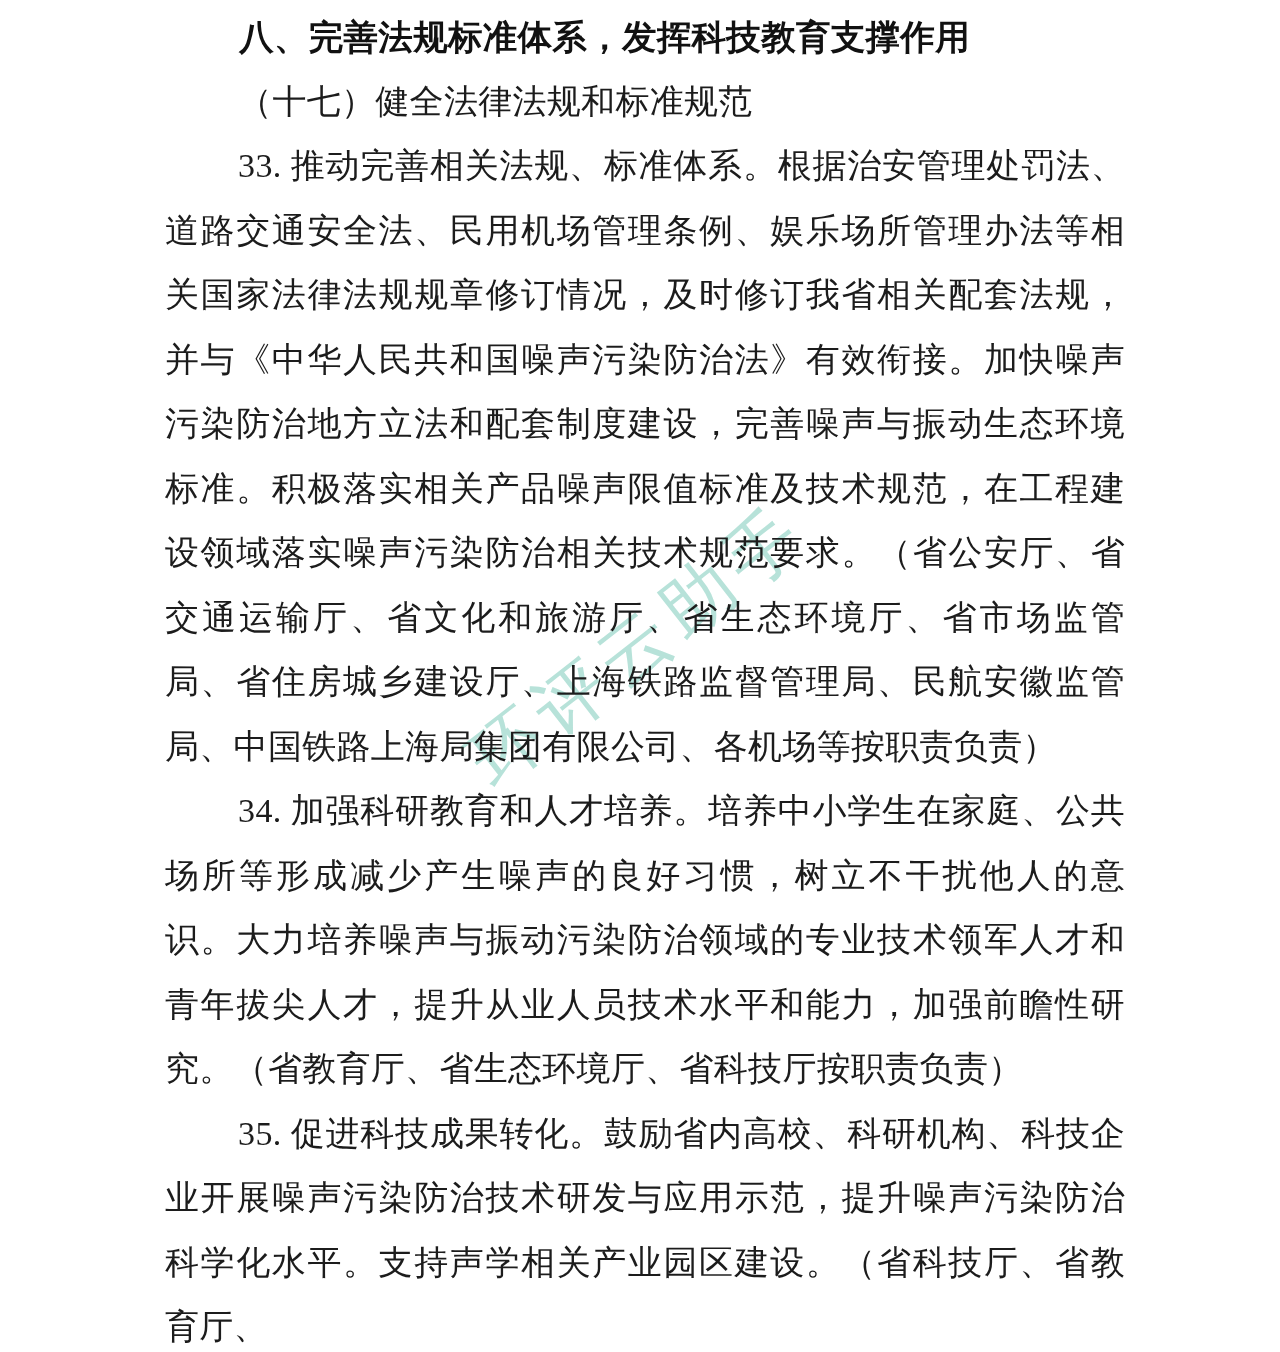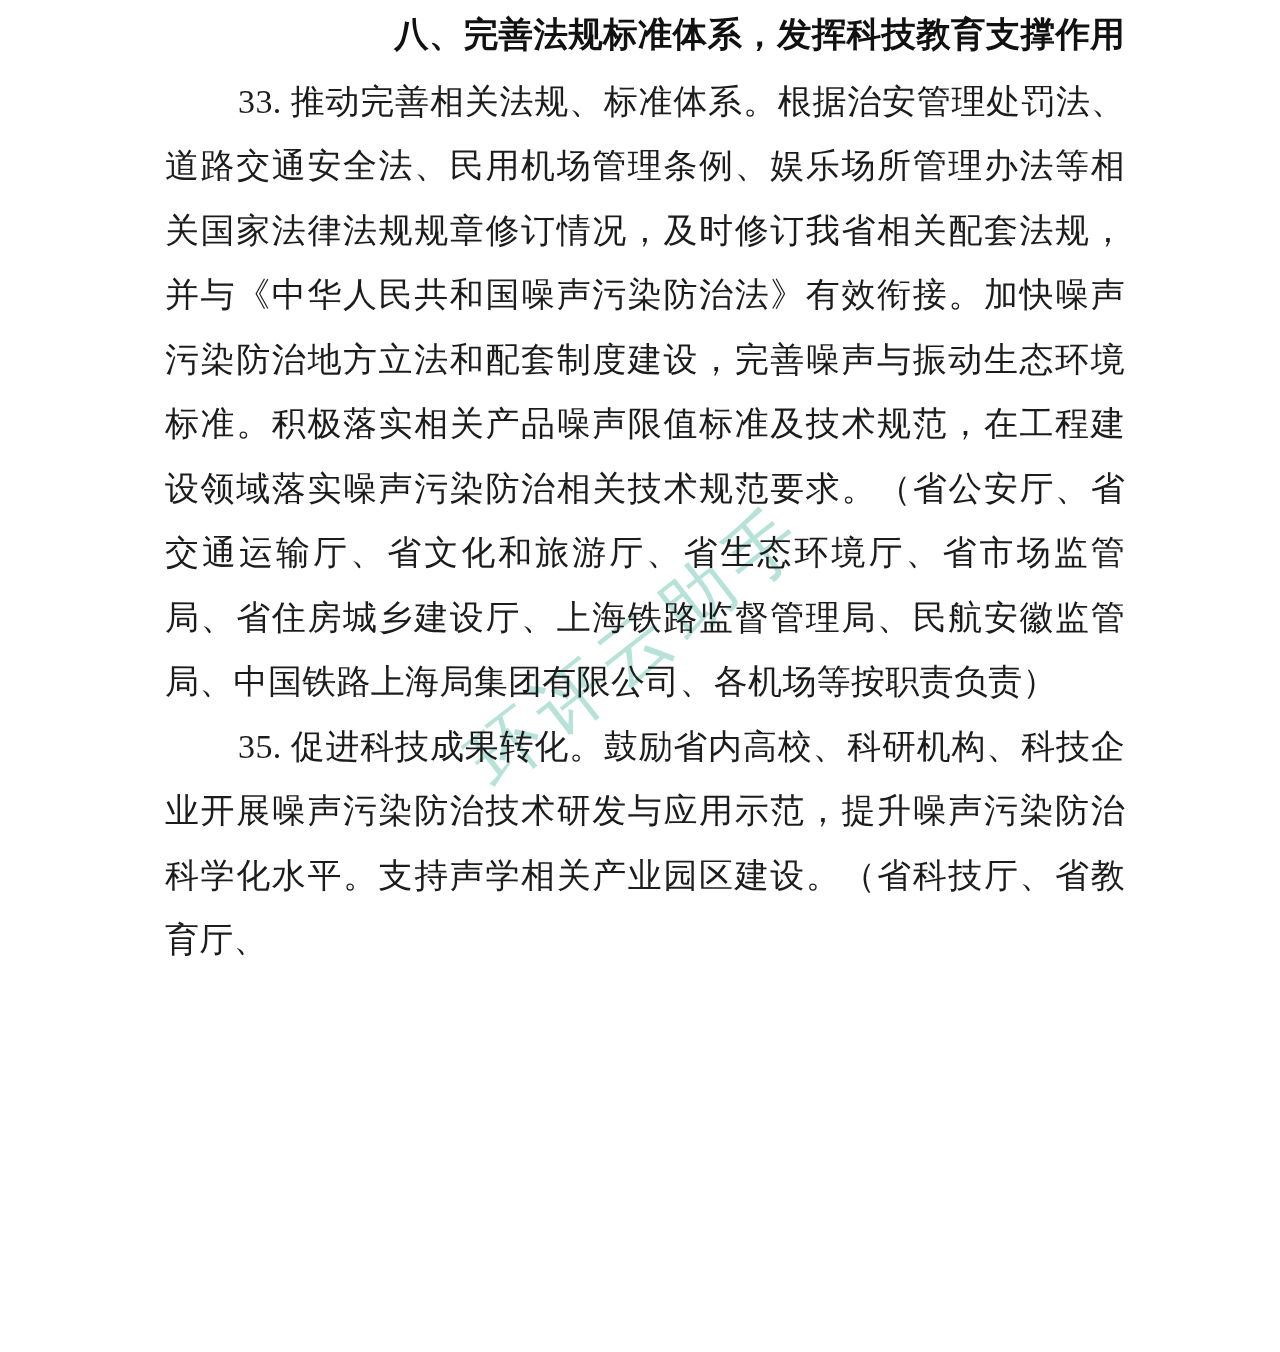--- a/index.html
+++ b/index.html
@@ -20,28 +20,27 @@
     line-height: 64.5px;
     letter-spacing: 0.3px;
     color: #1c1c1c;
   }
   .content {
     position: relative;
     z-index: 1;
   }
   .heading {
     margin: 0;
-    font-family: Liberation Mono, monospace;
+    font-family: Liberation Serif, serif;
     font-weight: bold;
     font-size: 34.5px;
     line-height: 64.5px;
     text-indent: 2.15em;
     color: #111111;
     white-space: nowrap;
-    text-align: right;
   }
   .subheading {
     margin: 0;
     text-indent: 2.15em;
     white-space: nowrap;
   }
   .para {
     margin: 0;
     text-indent: 2.15em;
     text-align: justify;
@@ -71,21 +70,23 @@
 <body>
 
 <div class="page">
 
   <div class="watermark">环评云助手</div>
 
   <div class="content">
 
     <h1 class="heading">八、完善法规标准体系，发挥科技教育支撑作用</h1>
 
+    <p class="subheading">（十七）健全法律法规和标准规范</p>
 
     <p class="para">33. 推动完善相关法规、标准体系。根据治安管理处罚法、道路交通安全法、民用机场管理条例、娱乐场所管理办法等相关国家法律法规规章修订情况，及时修订我省相关配套法规，并与《中华人民共和国噪声污染防治法》有效衔接。加快噪声污染防治地方立法和配套制度建设，完善噪声与振动生态环境标准。积极落实相关产品噪声限值标准及技术规范，在工程建设领域落实噪声污染防治相关技术规范要求。（省公安厅、省交通运输厅、省文化和旅游厅、省生态环境厅、省市场监管局、省住房城乡建设厅、上海铁路监督管理局、民航安徽监管局、中国铁路上海局集团有限公司、各机场等按职责负责）</p>
 
 
+    <p class="para">34. 加强科研教育和人才培养。培养中小学生在家庭、公共场所等形成减少产生噪声的良好习惯，树立不干扰他人的意识。大力培养噪声与振动污染防治领域的专业技术领军人才和青年拔尖人才，提升从业人员技术水平和能力，加强前瞻性研究。（省教育厅、省生态环境厅、省科技厅按职责负责）</p>
 
     <p class="para">35. 促进科技成果转化。鼓励省内高校、科研机构、科技企业开展噪声污染防治技术研发与应用示范，提升噪声污染防治科学化水平。支持声学相关产业园区建设。（省科技厅、省教育厅、</p>
 
   </div>
 </div>
 
 </body></html>

